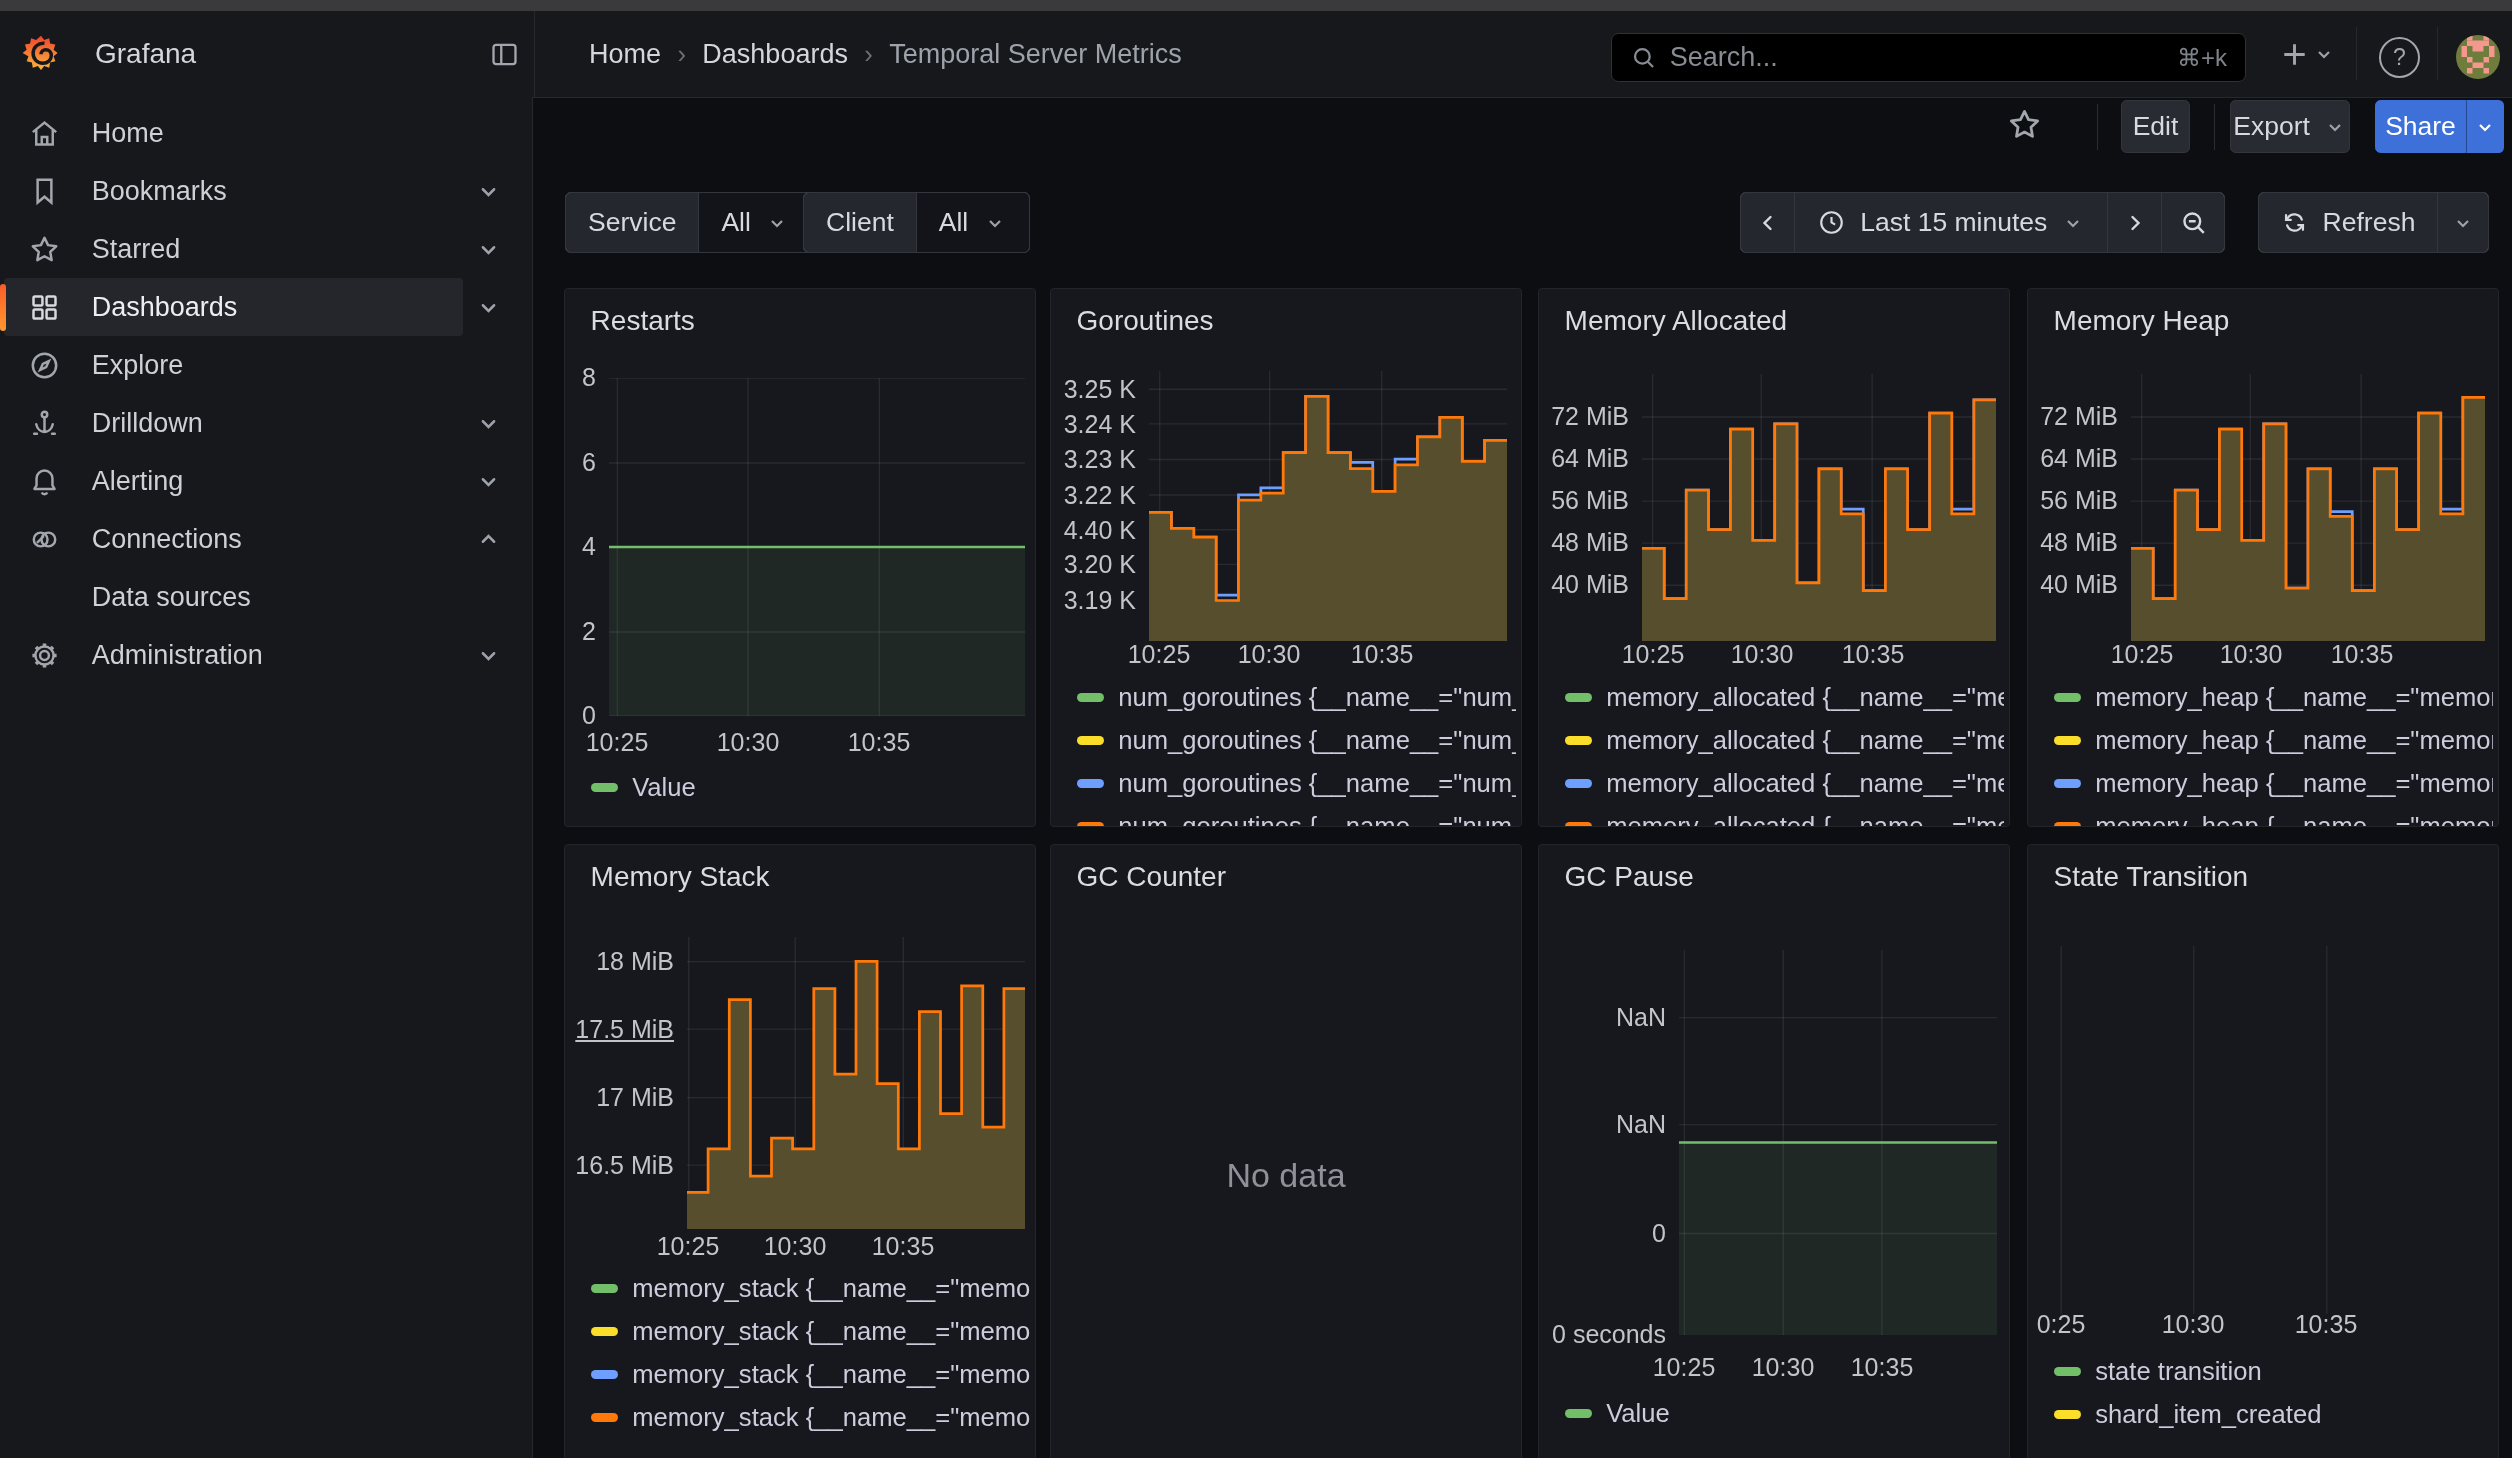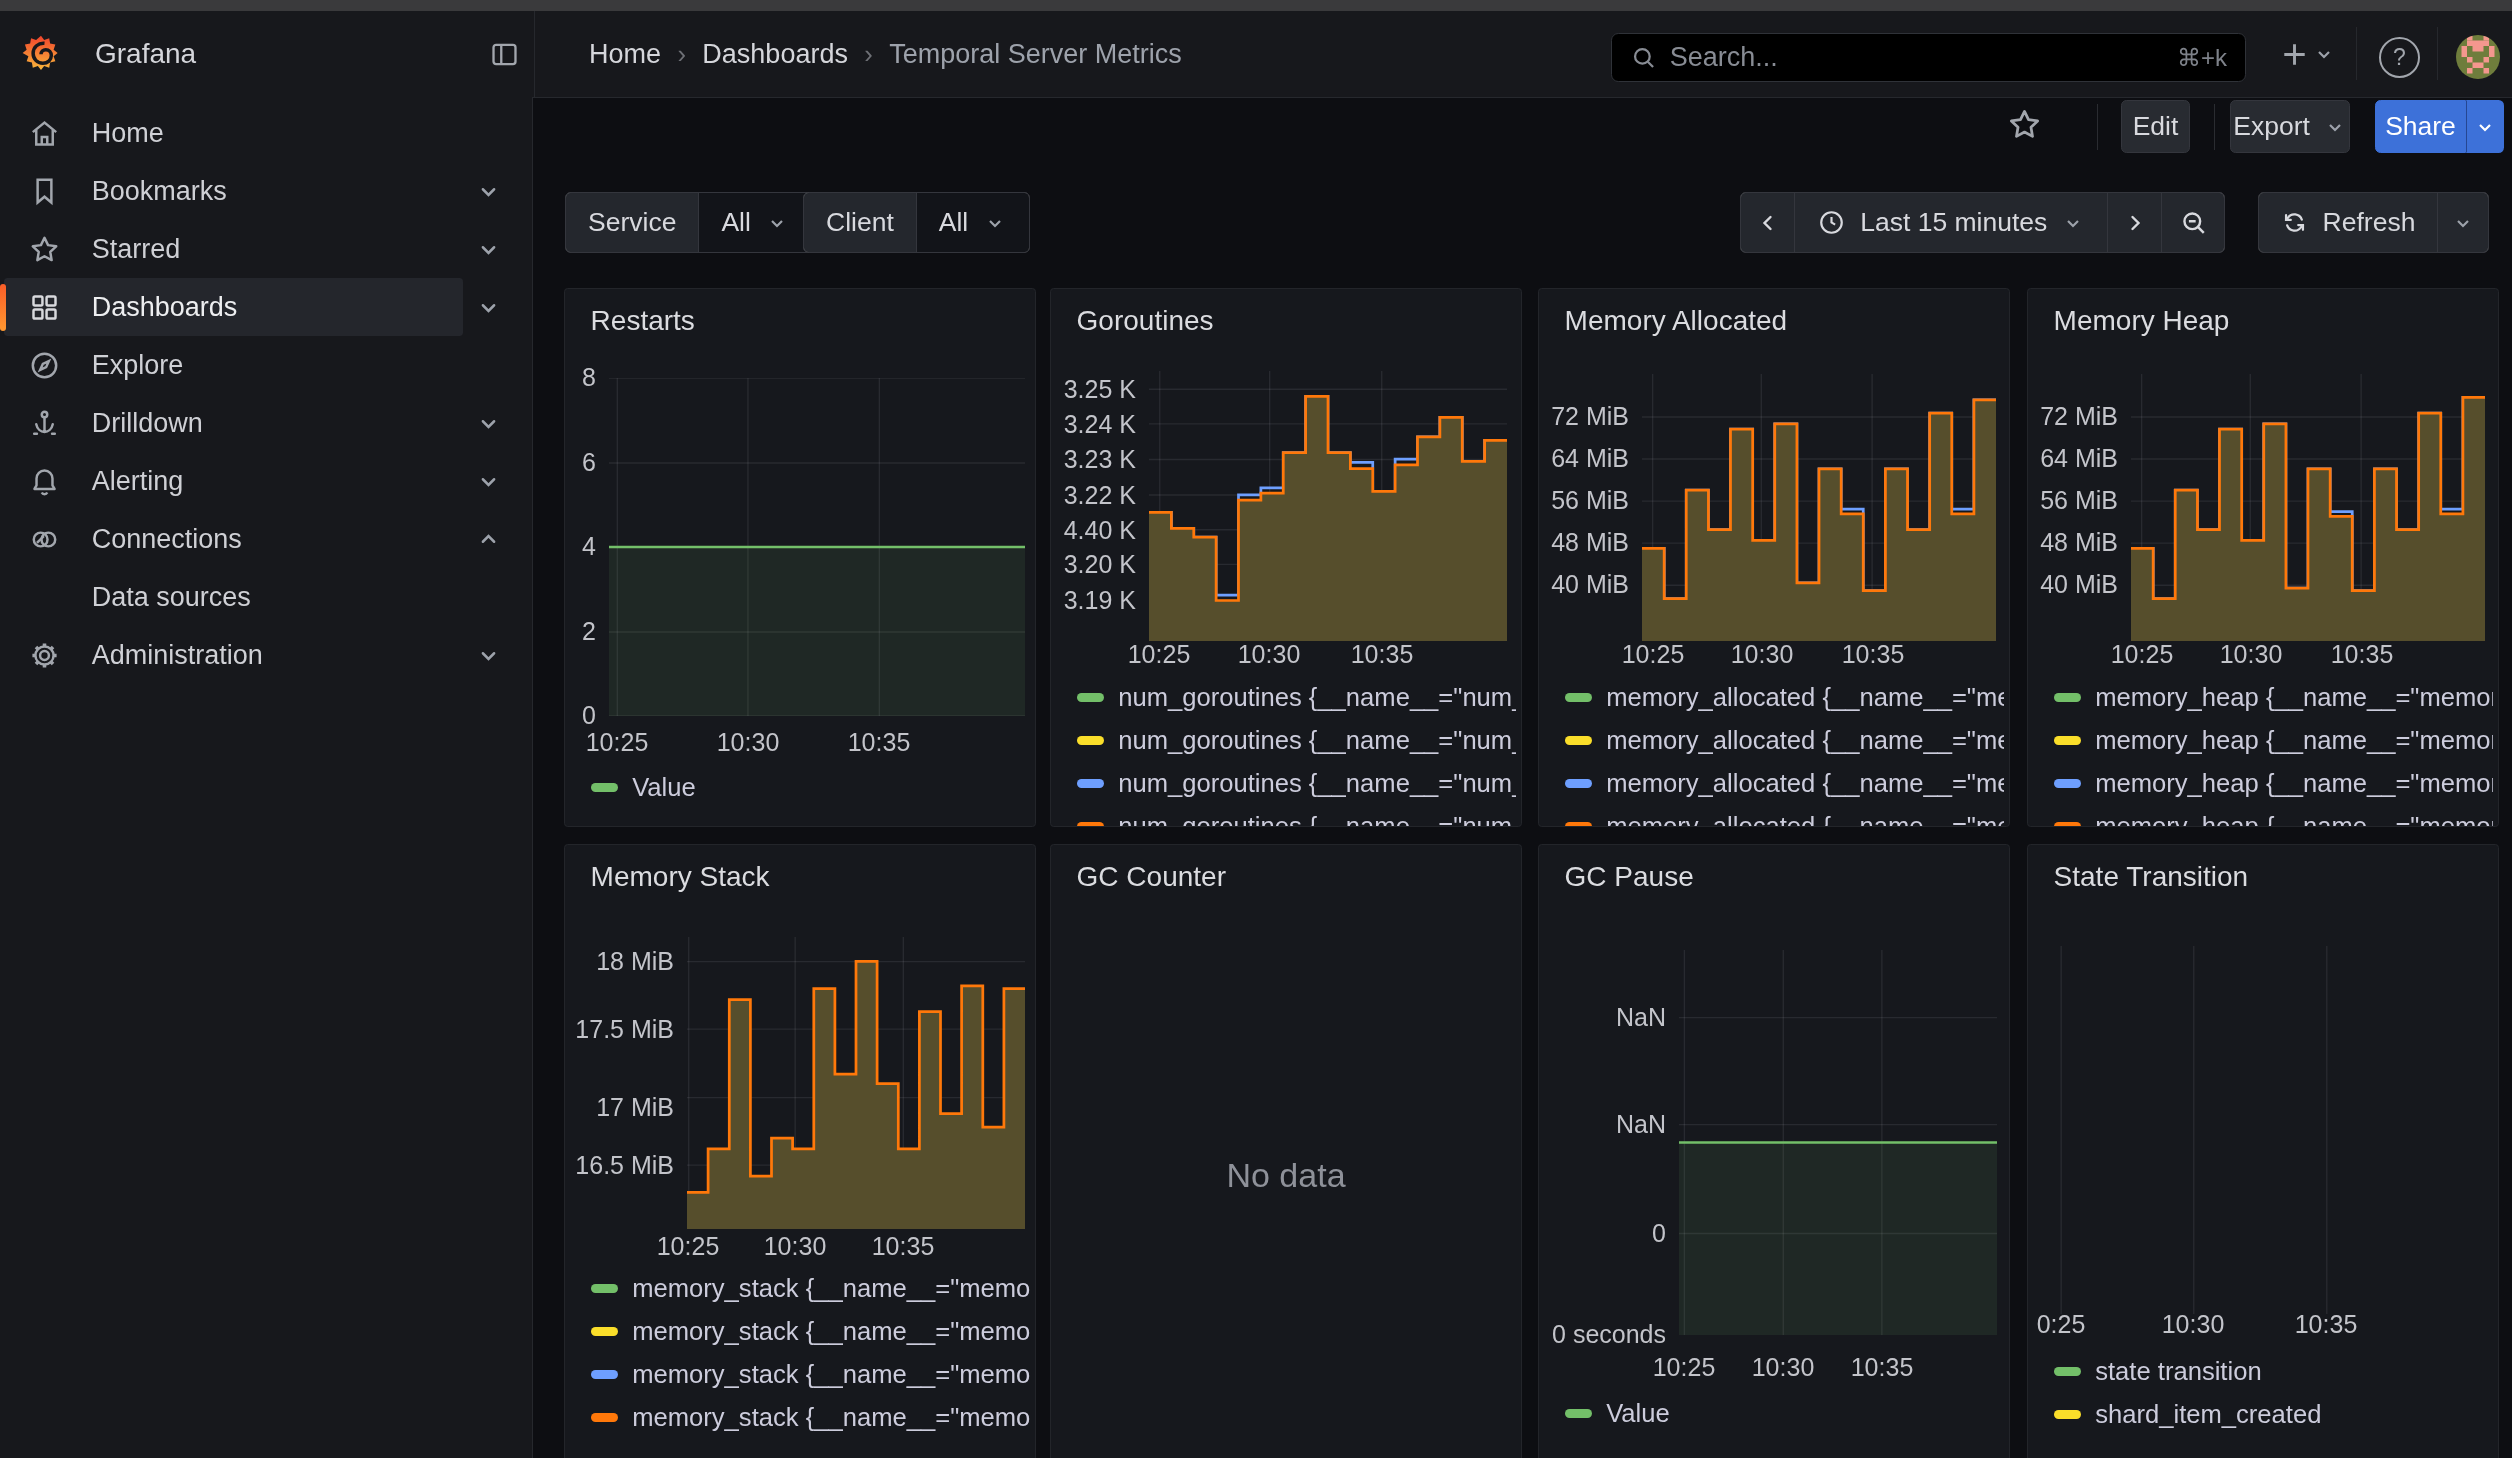--- a/index.html
+++ b/index.html
@@ -515,22 +515,22 @@
           <span class="swatch" style="background: rgb(255, 120, 10);"></span>
           <span class="legend-label">memory_heap {__name__="memory_h</span>
         </div>
       </div>
     <div class="panel-title">Memory Heap</div>
   </div>
 
   <div class="panel" style="left:564px;top:844px;height:639px">
     <div class="panel-body">
         <div class="ytick" style="top: 102px; width: 109px;">18 MiB</div>
-        <div class="ytick" style="top: 170px; width: 109px;">17.5 MiB</div>
-        <div class="ytick" style="top: 248px; width: 109px;">17 MiB</div>
+        <div class="ytick" style="top: 170px; width: 109px; text-decoration: underline;">17.5 MiB</div>
+        <div class="ytick" style="top: 238px; width: 109px;">17 MiB</div>
         <div class="ytick" style="top: 306px; width: 109px;">16.5 MiB</div>
         <svg viewBox="0 0 370 320" preserveAspectRatio="none" style="position: absolute; left: 122px; top: 92px; width: 338px; height: 292px;">
           <line x1="1.85" y1="0" x2="1.85" y2="320" stroke="rgba(204,204,220,0.10)" stroke-width="1.5"></line>
           <line x1="118.4" y1="0" x2="118.4" y2="320" stroke="rgba(204,204,220,0.10)" stroke-width="1.5"></line>
           <line x1="236.8" y1="0" x2="236.8" y2="320" stroke="rgba(204,204,220,0.10)" stroke-width="1.5"></line>
           <line x1="0" y1="27" x2="370" y2="27" stroke="rgba(204,204,220,0.10)" stroke-width="1.5"></line>
           <line x1="0" y1="101" x2="370" y2="101" stroke="rgba(204,204,220,0.10)" stroke-width="1.5"></line>
           <line x1="0" y1="176" x2="370" y2="176" stroke="rgba(204,204,220,0.10)" stroke-width="1.5"></line>
           <line x1="0" y1="250" x2="370" y2="250" stroke="rgba(204,204,220,0.10)" stroke-width="1.5"></line>
           <path d="M0 279.8 H23.1 V232.2 H46.3 V68.5 H69.4 V262.0 H92.5 V220.3 H115.6 V232.2 H138.8 V56.6 H161.9 V150.3 H185.0 V26.8 H208.1 V160.7 H231.3 V232.2 H254.4 V81.9 H277.5 V193.5 H300.6 V53.6 H323.8 V208.4 H346.9 V56.6 H370 V320 H0 Z" fill="#564E2C"></path>

